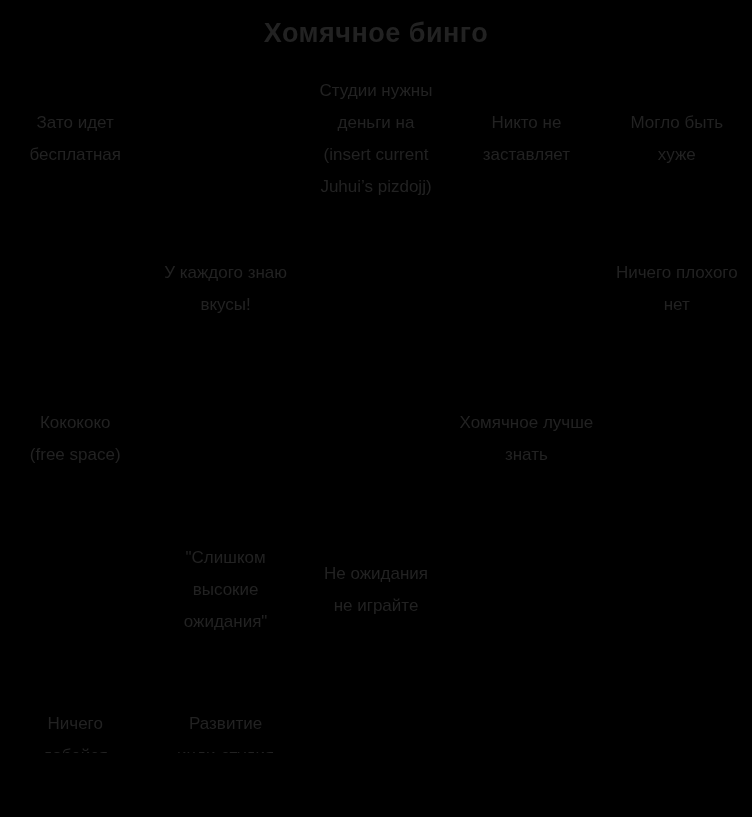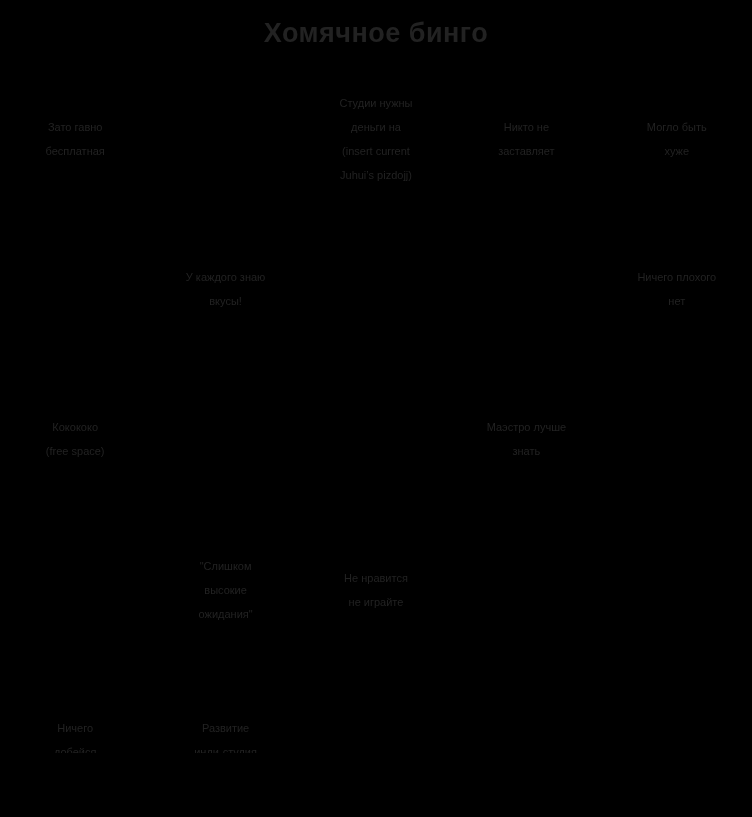--- a/index.html
+++ b/index.html
@@ -32,35 +32,35 @@
     grid-template-columns: repeat(5, 1fr);
     grid-template-rows: repeat(5, 1fr);
     width: 752px;
     height: 751px;
   }
   .cell {
     display: flex;
     align-items: center;
     justify-content: center;
     text-align: center;
-    font-size: 11px;
-    line-height: 24px;
+    font-size: 17px;
+    line-height: 32px;
     white-space: pre-line;
     overflow: hidden;
     padding: 2px;
     box-sizing: border-box;
   }
 </style>
 </head>
 <body>
 
 <div class="page">
   <div class="title">Хомячное бинго</div>
   <div class="grid">
-    <div class="cell">Зато гавно
+    <div class="cell">Зато идет
 бесплатная</div>
     <div class="cell"></div>
     <div class="cell">Студии нужны
 деньги на
 (insert current
 Juhui’s pizdojj)</div>
     <div class="cell">Никто не
 заставляет</div>
     <div class="cell">Могло быть
 хуже</div>
@@ -68,28 +68,28 @@
     <div class="cell">У каждого знаю
 вкусы!</div>
     <div class="cell"></div>
     <div class="cell"></div>
     <div class="cell">Ничего плохого
 нет</div>
     <div class="cell">Кокококо
 (free space)</div>
     <div class="cell"></div>
     <div class="cell"></div>
-    <div class="cell">Маэстро лучше
+    <div class="cell">Хомячное лучше
 знать</div>
     <div class="cell"></div>
     <div class="cell"></div>
     <div class="cell">"Слишком
 высокие
 ожидания"</div>
-    <div class="cell">Не нравится
+    <div class="cell">Не ожидания
 не играйте</div>
     <div class="cell"></div>
     <div class="cell"></div>
     <div class="cell">Ничего
 добейся</div>
     <div class="cell">Развитие
 инди-студия</div>
   </div>
 </div>
 

